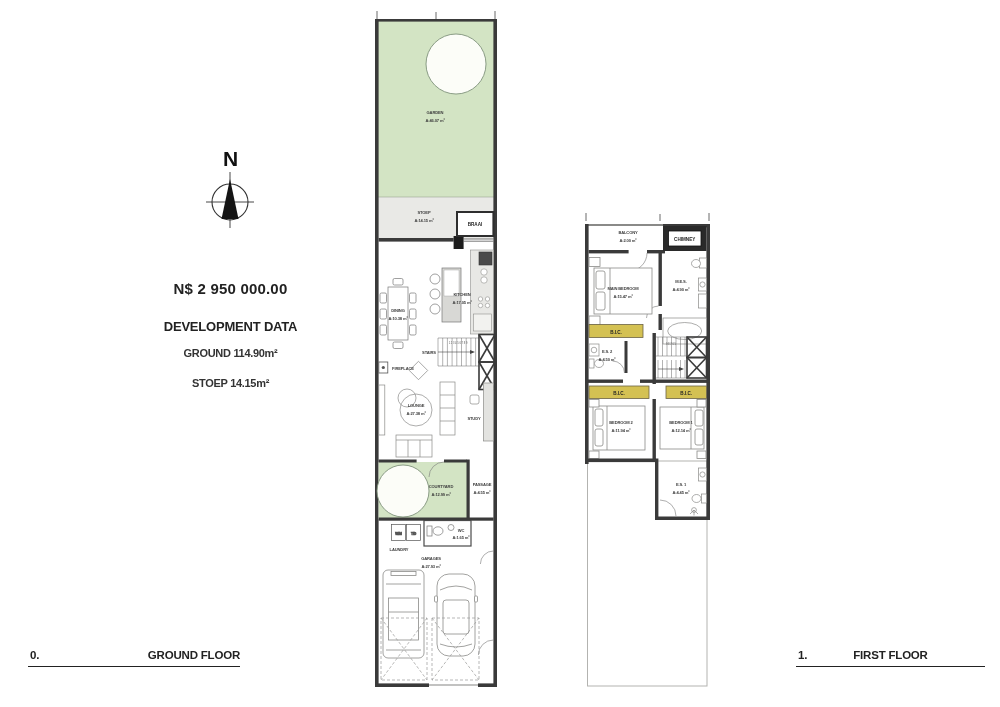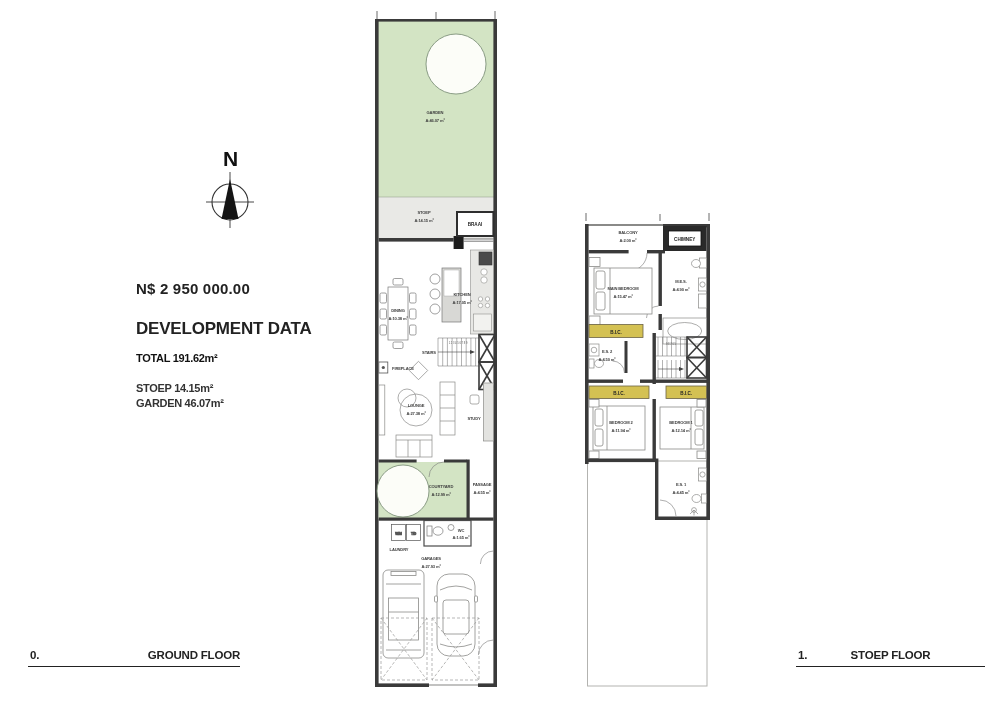--- a/index.html
+++ b/index.html
@@ -1,23 +1,23 @@
 <!DOCTYPE html>
 <html><head>
 <meta charset="utf-8">
 <style>
   html,body{margin:0;padding:0;background:#fff;}
   .page{position:relative;width:1000px;height:707px;background:#ffffff;overflow:hidden;
         font-family:"Liberation Sans",sans-serif;color:#1c1c1c;}
   
   .north{position:absolute;left:204px;top:150px;width:52px;text-align:center;}
   .north .n-letter{font-size:21px;font-weight:bold;letter-spacing:-1px;line-height:18px;color:#111;}
-  .info{position:absolute;left:136px;top:280px;width:205px;}
+  .info{position:absolute;left:128px;top:280px;width:205px;text-align:center;}
   .price{font-size:15px;font-weight:bold;letter-spacing:.2px;color:#222;}
-  .dev-title{font-size:17px;font-weight:bold;margin-top:22px;letter-spacing:-.2px;color:#222;}
+  .dev-title{font-size:13px;font-weight:bold;margin-top:22px;letter-spacing:-.2px;color:#222;}
   .data-line{font-size:11px;font-weight:bold;letter-spacing:-.3px;line-height:15px;color:#333;}
   .data-line.total{color:#111;}
   .grp1{margin-top:12px;}
   .grp2{margin-top:15px;}
   
   .floor-tag{position:absolute;font-size:11.5px;font-weight:bold;letter-spacing:-.2px;color:#222;}
   .floor-rule{position:absolute;height:0;border-top:1.6px solid #222;}
   
   .plan{position:absolute;}
   svg text{font-family:"Liberation Sans",sans-serif;}
@@ -38,25 +38,24 @@
       <line x1="2" y1="34" x2="50" y2="34" stroke="#333" stroke-width="0.9"></line>
       <circle cx="26" cy="34" r="18" fill="none" stroke="#333" stroke-width="1.1"></circle>
       <polygon points="26,11 17.5,51 34.5,51" fill="#141414"></polygon>
     </svg>
   </div>
 
   <div class="info">
     <div class="price">N$ 2 950 000.00</div>
     <div class="dev-title">DEVELOPMENT DATA</div>
     <div class="grp1">
-      <div class="data-line total">TOTAL 191.62m²</div>
+      <div class="data-line">GROUND 114.90m²</div>
     </div>
     <div class="grp2">
       <div class="data-line">STOEP 14.15m²</div>
-      <div class="data-line">GARDEN 46.07m²</div>
     </div>
   </div>
 
   <svg class="plan" style="left:375px;top:8px;width:122px;height:684px" viewBox="375 8 122 684">
 
     <g stroke="#444" stroke-width="0.8">
       <line x1="377" y1="11" x2="377" y2="19"></line>
         <line x1="436" y1="12" x2="436" y2="19"></line>
         <line x1="495" y1="11" x2="495" y2="19"></line>
     </g>
@@ -453,16 +452,16 @@
         <text class="lbl" x="681" y="493.5" text-anchor="middle">A:4.45 m²</text>
         </g>
     </g>
   </svg>
 
   <div class="floor-tag" style="left:30px;top:649px">0.</div>
   <div class="floor-tag" style="left:28px;top:649px;width:212px;text-align:right">GROUND FLOOR</div>
   <div class="floor-rule" style="left:28px;top:666px;width:212px"></div>
 
   <div class="floor-tag" style="left:798px;top:649px">1.</div>
-  <div class="floor-tag" style="left:796px;top:649px;width:189px;text-align:center">STOEP FLOOR</div>
+  <div class="floor-tag" style="left:796px;top:649px;width:189px;text-align:center">FIRST FLOOR</div>
   <div class="floor-rule" style="left:796px;top:666px;width:189px"></div>
 
 </div>
 
 </body></html>

